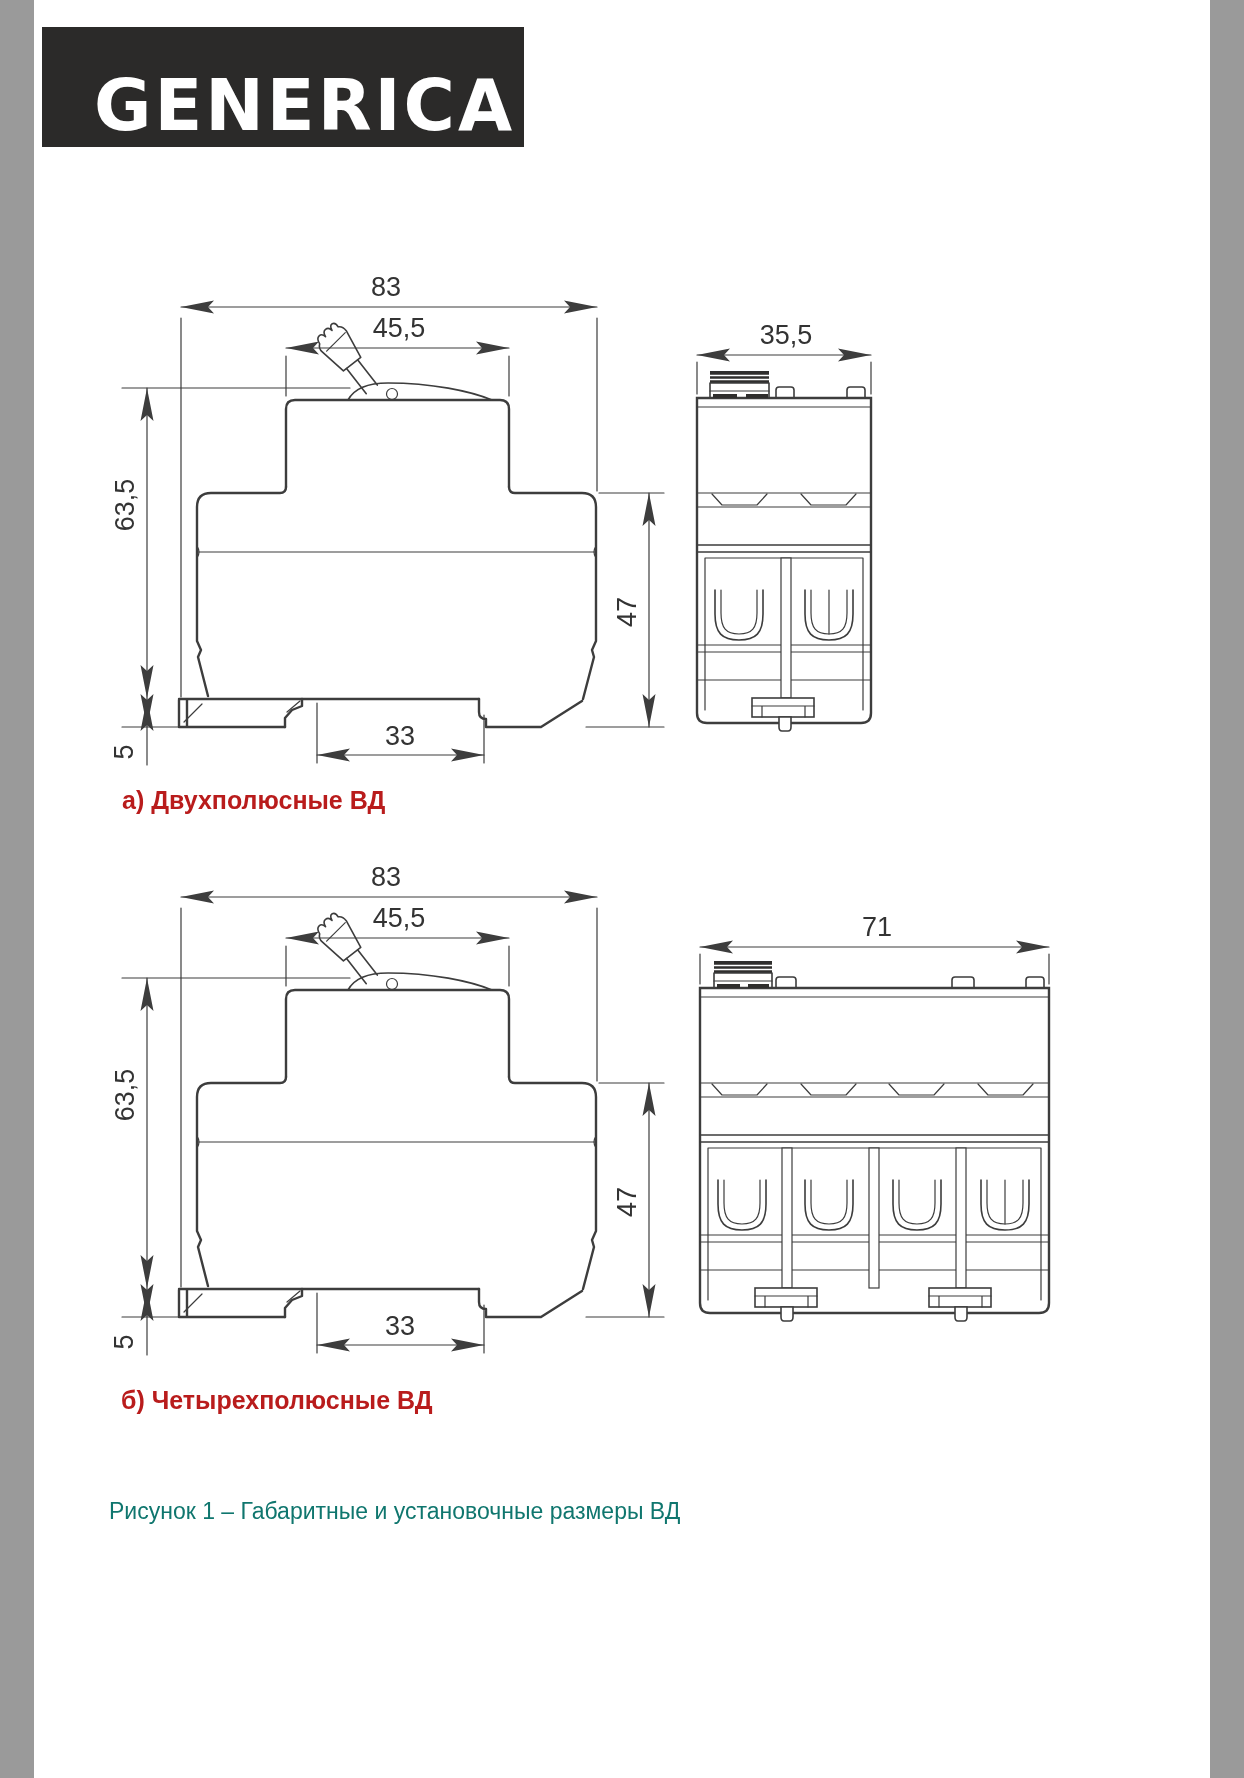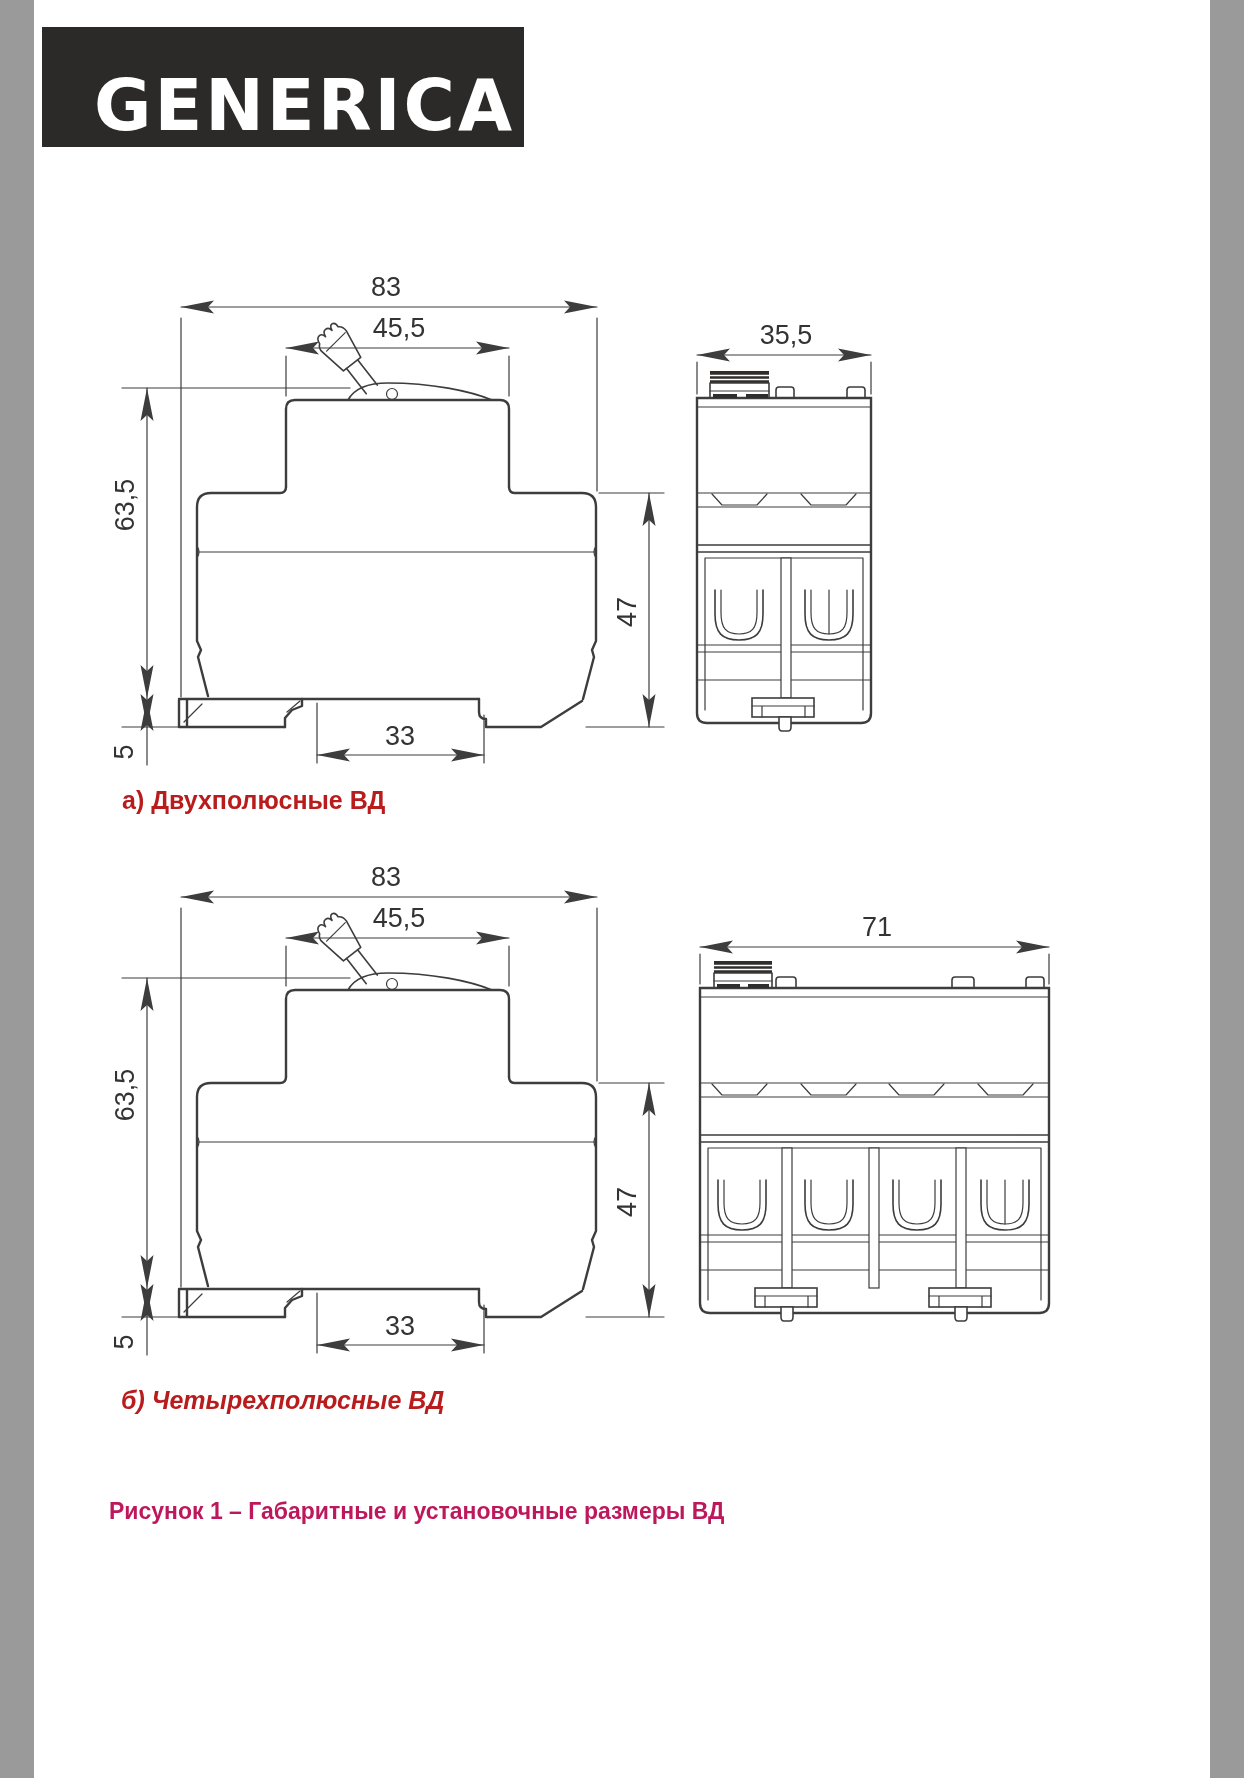--- a/index.html
+++ b/index.html
@@ -6,22 +6,22 @@
   #page{position:relative;width:1176px;height:1778px;background:#ffffff;margin:0 auto;
         font-family:"Liberation Sans", sans-serif;overflow:hidden;}
   #logo{position:absolute;left:8px;top:27px;width:482px;height:120px;background:#2b2a29;}
   #logo .wordmark{position:absolute;left:52px;bottom:6px;color:#ffffff;
         font-family:"DejaVu Sans", sans-serif;font-weight:bold;font-size:70px;
         letter-spacing:3px;line-height:1;transform:scaleY(1.02);transform-origin:left bottom;
         white-space:nowrap;}
   .caption{position:absolute;color:#b91c1c;font-size:25px;font-weight:bold;
         font-family:"Liberation Sans", sans-serif;white-space:nowrap;}
   #caption-a{left:88px;top:786px;}
-  #caption-b{left:87px;top:1386px;font-style:italic;}
-  #figure-caption{left:75px;top:1498px;font-weight:bold;font-size:23px;color:#be185d;}
+  #caption-b{left:87px;top:1386px;}
+  #figure-caption{left:75px;top:1498px;font-weight:normal;font-size:23px;color:#0f766e;}
   svg{position:absolute;left:0;top:0;}
   .ln{stroke:#3d3d3d;fill:none;stroke-linecap:round;stroke-linejoin:round;}
   .o{stroke-width:2.4px;}   
   .m{stroke-width:1.6px;}   
   .t{stroke-width:1.2px;}   
   .wfill{fill:#ffffff;stroke:#3d3d3d;}
   .dk{fill:#2f2e2d;stroke:none;}
   .dimtxt{font-family:"Liberation Sans", sans-serif;font-size:27px;fill:#333333;
         text-anchor:middle;}
   .ah{fill:#3d3d3d;stroke:none;}

